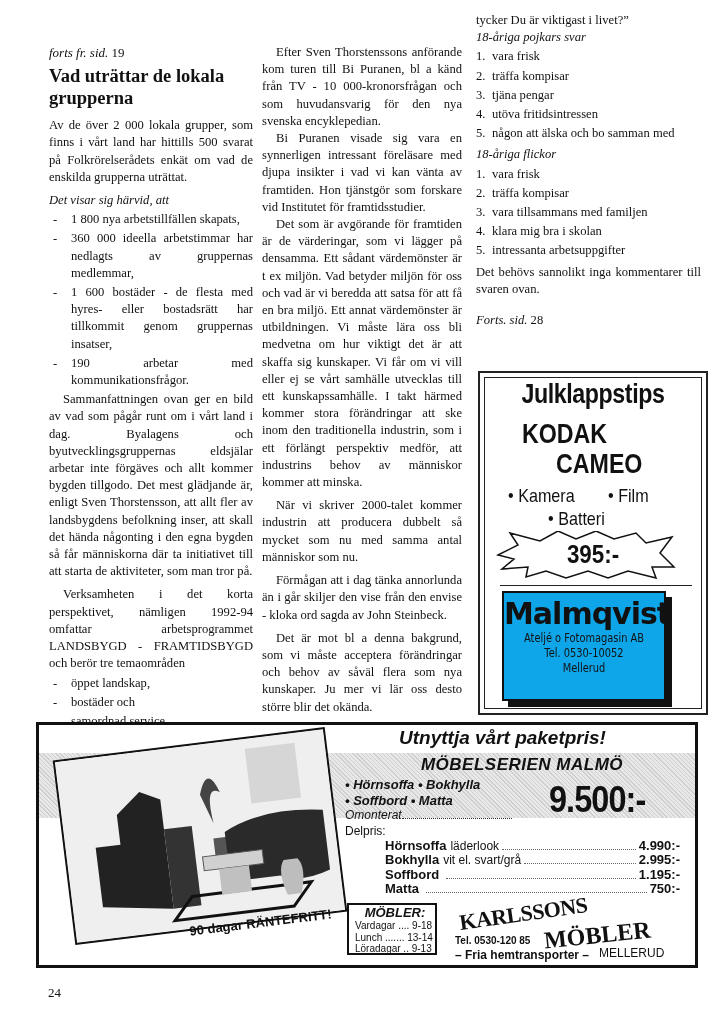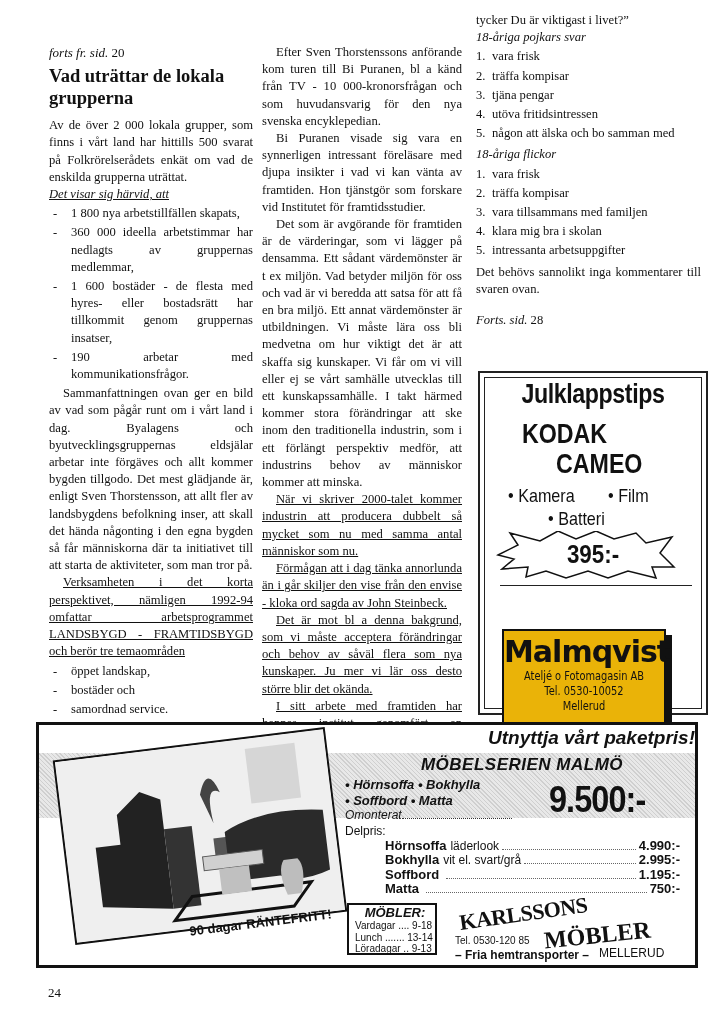--- a/index.html
+++ b/index.html
@@ -3,21 +3,21 @@
 <meta charset="utf-8">
 <style>
   html,body{margin:0;padding:0;background:#fff;}
   body{width:728px;height:1024px;position:relative;overflow:hidden;font-family:"Liberation Serif",serif;color:#111;}
   .col{position:absolute;top:44px;font-size:12.6px;line-height:17.2px;text-align:justify;}
   .c1{left:49px;width:204px;}
   .c2{left:262px;width:200px;}
   .c3{left:476px;width:225px;top:12px;}
   p{margin:0;}
   .ind{text-indent:14px;}
-  .gap{text-decoration:underline;}
+  .gap{margin-top:6px;}
   .kicker{font-style:italic;font-size:13px;margin-bottom:4px;}
   .kicker .num{font-style:normal;}
   h1{font-size:18.5px;line-height:22px;margin:2px 0 8px;font-weight:bold;text-align:left;}
   .it{font-style:italic;}
   ul.dash{list-style:none;margin:2px 0;padding:0;}
   ul.dash li{position:relative;padding-left:22px;margin-bottom:2px;}
   ul.dash li:before{content:"-";position:absolute;left:4px;}
   ol.num{list-style:none;margin:2px 0 4px;padding:0;}
   ol.num li{position:relative;padding-left:16px;margin-bottom:2px;text-align:left;}
   ol.num li .n{position:absolute;left:0;}
@@ -26,54 +26,54 @@
   .kodak .inner{position:absolute;left:4px;top:4px;right:4px;bottom:4px;border:1px solid #222;}
   .kodak .t1{position:absolute;left:0;right:0;top:6px;text-align:center;font-family:"Liberation Sans",sans-serif;font-weight:bold;font-size:27px;letter-spacing:-0.5px;transform:scaleX(0.86);}
   .kodak .t2{position:absolute;left:42px;top:46px;font-family:"Liberation Sans",sans-serif;font-weight:bold;font-size:27px;transform:scaleX(0.86);transform-origin:left;}
   .kodak .t3{position:absolute;left:76px;top:76px;font-family:"Liberation Sans",sans-serif;font-weight:bold;font-size:27px;transform:scaleX(0.86);transform-origin:left;}
   .kodak .b1{position:absolute;left:28px;top:112px;font-family:"Liberation Sans",sans-serif;font-size:19px;transform:scaleX(0.85);transform-origin:left;}
   .kodak .b2{position:absolute;left:128px;top:112px;font-family:"Liberation Sans",sans-serif;font-size:19px;transform:scaleX(0.85);transform-origin:left;}
   .kodak .b3{position:absolute;left:68px;top:135px;font-family:"Liberation Sans",sans-serif;font-size:19px;transform:scaleX(0.85);transform-origin:left;}
   .kodak svg.burst{position:absolute;left:16px;top:158px;}
   .kodak .price{position:absolute;left:0;right:0;top:166px;text-align:center;font-family:"Liberation Sans",sans-serif;font-weight:bold;font-size:26px;transform:scaleX(0.86);}
   .kodak .rule{position:absolute;left:20px;right:14px;top:212px;border-top:1px solid #222;}
-  .mq{position:absolute;left:22px;top:218px;width:160px;height:106px;border:2px solid #111;box-shadow:6px 6px 0 #111;background:#eab308;text-align:center;margin-top:38px;}
+  .mq{position:absolute;left:22px;top:218px;width:160px;height:106px;border:2px solid #111;box-shadow:6px 6px 0 #111;background:#0ea5e9;text-align:center;}
   .mq .name{font-family:"DejaVu Sans",sans-serif;font-size:30px;font-weight:bold;line-height:34px;margin-top:4px;letter-spacing:-1px;}
   .mq .sub{font-family:"DejaVu Sans",sans-serif;font-size:12px;line-height:15px;transform:scaleX(0.82);}
   
   .mob{position:absolute;left:36px;top:722px;width:656px;height:240px;border:3px solid #111;background:#fff;}
-  .mob .head{position:absolute;left:360px;right:0;top:2px;text-align:right;font-family:"Liberation Sans",sans-serif;font-weight:bold;font-style:italic;font-size:19px;}
+  .mob .head{position:absolute;left:360px;right:0;top:2px;text-align:left;font-family:"Liberation Sans",sans-serif;font-weight:bold;font-style:italic;font-size:19px;}
   .mob .shade{position:absolute;left:0;right:0;top:28px;height:65px;background:repeating-linear-gradient(45deg,#cfcfcf 0 1px,#e8e8e8 1px 3px);}
   .mob .series{position:absolute;left:310px;right:0;top:30px;text-align:center;font-family:"Liberation Sans",sans-serif;font-weight:bold;font-style:italic;font-size:17px;letter-spacing:0.5px;}
   .mob .items{position:absolute;left:306px;top:52px;font-family:"Liberation Sans",sans-serif;font-weight:bold;font-style:italic;font-size:13px;line-height:16px;}
   .mob .omon{position:absolute;left:306px;top:83px;font-family:"Liberation Sans",sans-serif;font-style:italic;font-size:12px;}
   .mob .omon .dots{display:inline-block;width:110px;border-bottom:1px dotted #333;}
   .mob .bigprice{position:absolute;left:510px;top:54px;font-family:"Liberation Sans",sans-serif;font-weight:bold;font-size:36px;letter-spacing:-1px;transform:scaleX(0.9);transform-origin:left;}
   .mob .photo{position:absolute;left:24px;top:18px;width:270px;height:182px;border:2px solid #111;transform:rotate(-7deg);background:#f2f2f2;overflow:hidden;}
   .mob .rf{position:absolute;left:150px;top:190px;font-family:"Liberation Sans",sans-serif;font-weight:bold;font-size:13px;transform:rotate(-7deg);}
   .mob .delpris{position:absolute;left:306px;top:99px;width:335px;font-family:"Liberation Sans",sans-serif;font-size:12px;line-height:14.5px;}
   .row{display:flex;align-items:baseline;padding-left:40px;}
   .row .nm{font-weight:bold;font-size:13px;}
   .row .ds{margin-left:4px;}
   .row .ld{flex:1;border-bottom:1px dotted #666;margin:0 3px 3px;}
   .row .pr{font-weight:bold;font-size:13px;}
   .open{position:absolute;left:308px;top:178px;width:90px;height:52px;border:2px solid #111;font-family:"Liberation Sans",sans-serif;font-size:10px;line-height:11.5px;padding-left:6px;box-sizing:border-box;}
   .open .ot{font-weight:bold;font-style:italic;font-size:13px;text-align:center;line-height:15px;}
   .karl{position:absolute;left:420px;top:176px;font-family:"Liberation Serif",serif;font-weight:bold;font-size:22px;transform:rotate(-8deg);letter-spacing:-0.5px;}
   .mobler{position:absolute;left:505px;top:197px;font-family:"Liberation Serif",serif;font-weight:bold;font-size:24px;transform:rotate(-6deg);}
-  .tel{position:absolute;left:416px;top:210px;font-family:"Liberation Sans",sans-serif;font-weight:normal;font-size:10px;}
+  .tel{position:absolute;left:416px;top:210px;font-family:"Liberation Sans",sans-serif;font-weight:bold;font-size:10px;}
   .fria{position:absolute;left:416px;top:223px;font-family:"Liberation Sans",sans-serif;font-weight:bold;font-size:12px;}
   .mell{position:absolute;left:560px;top:221px;font-family:"Liberation Sans",sans-serif;font-size:12px;}
   .pagenum{position:absolute;left:48px;top:985px;font-size:13px;}
 </style>
 </head>
 <body>
 
 <div class="col c1">
-  <div class="kicker"><span>forts fr. sid.</span> <span class="num">20</span></div>
+  <div class="kicker"><span>forts fr. sid.</span> <span class="num">19</span></div>
   <h1>Vad uträttar de lokala grupperna</h1>
   <p>Av de över 2 000 lokala grupper, som finns i vårt land har hittills 500 svarat på Folkrörelserådets enkät om vad de enskilda grupperna uträttat.</p>
   <p class="it gap">Det visar sig härvid, att</p>
   <ul class="dash">
     <li>1 800 nya arbetstillfällen skapats,</li>
     <li>360 000 ideella arbetstimmar har nedlagts av gruppernas medlemmar,</li>
     <li>1 600 bostäder - de flesta med hyres- eller bostadsrätt har tillkommit genom gruppernas insatser,</li>
     <li>190 arbetar med kommunikationsfrågor.</li>
   </ul>
   <p class="ind">Sammanfattningen ovan ger en bild av vad som pågår runt om i vårt land i dag. Byalagens och byutvecklingsgruppernas eldsjälar arbetar inte förgäves och allt kommer bygden tillgodo. Det mest glädjande är, enligt Sven Thorstensson, att allt fler av landsbygdens befolkning inser, att skall det hända någonting i den egna bygden så får människorna där ta initiativet till att starta de aktiviteter, som man tror på.</p>

